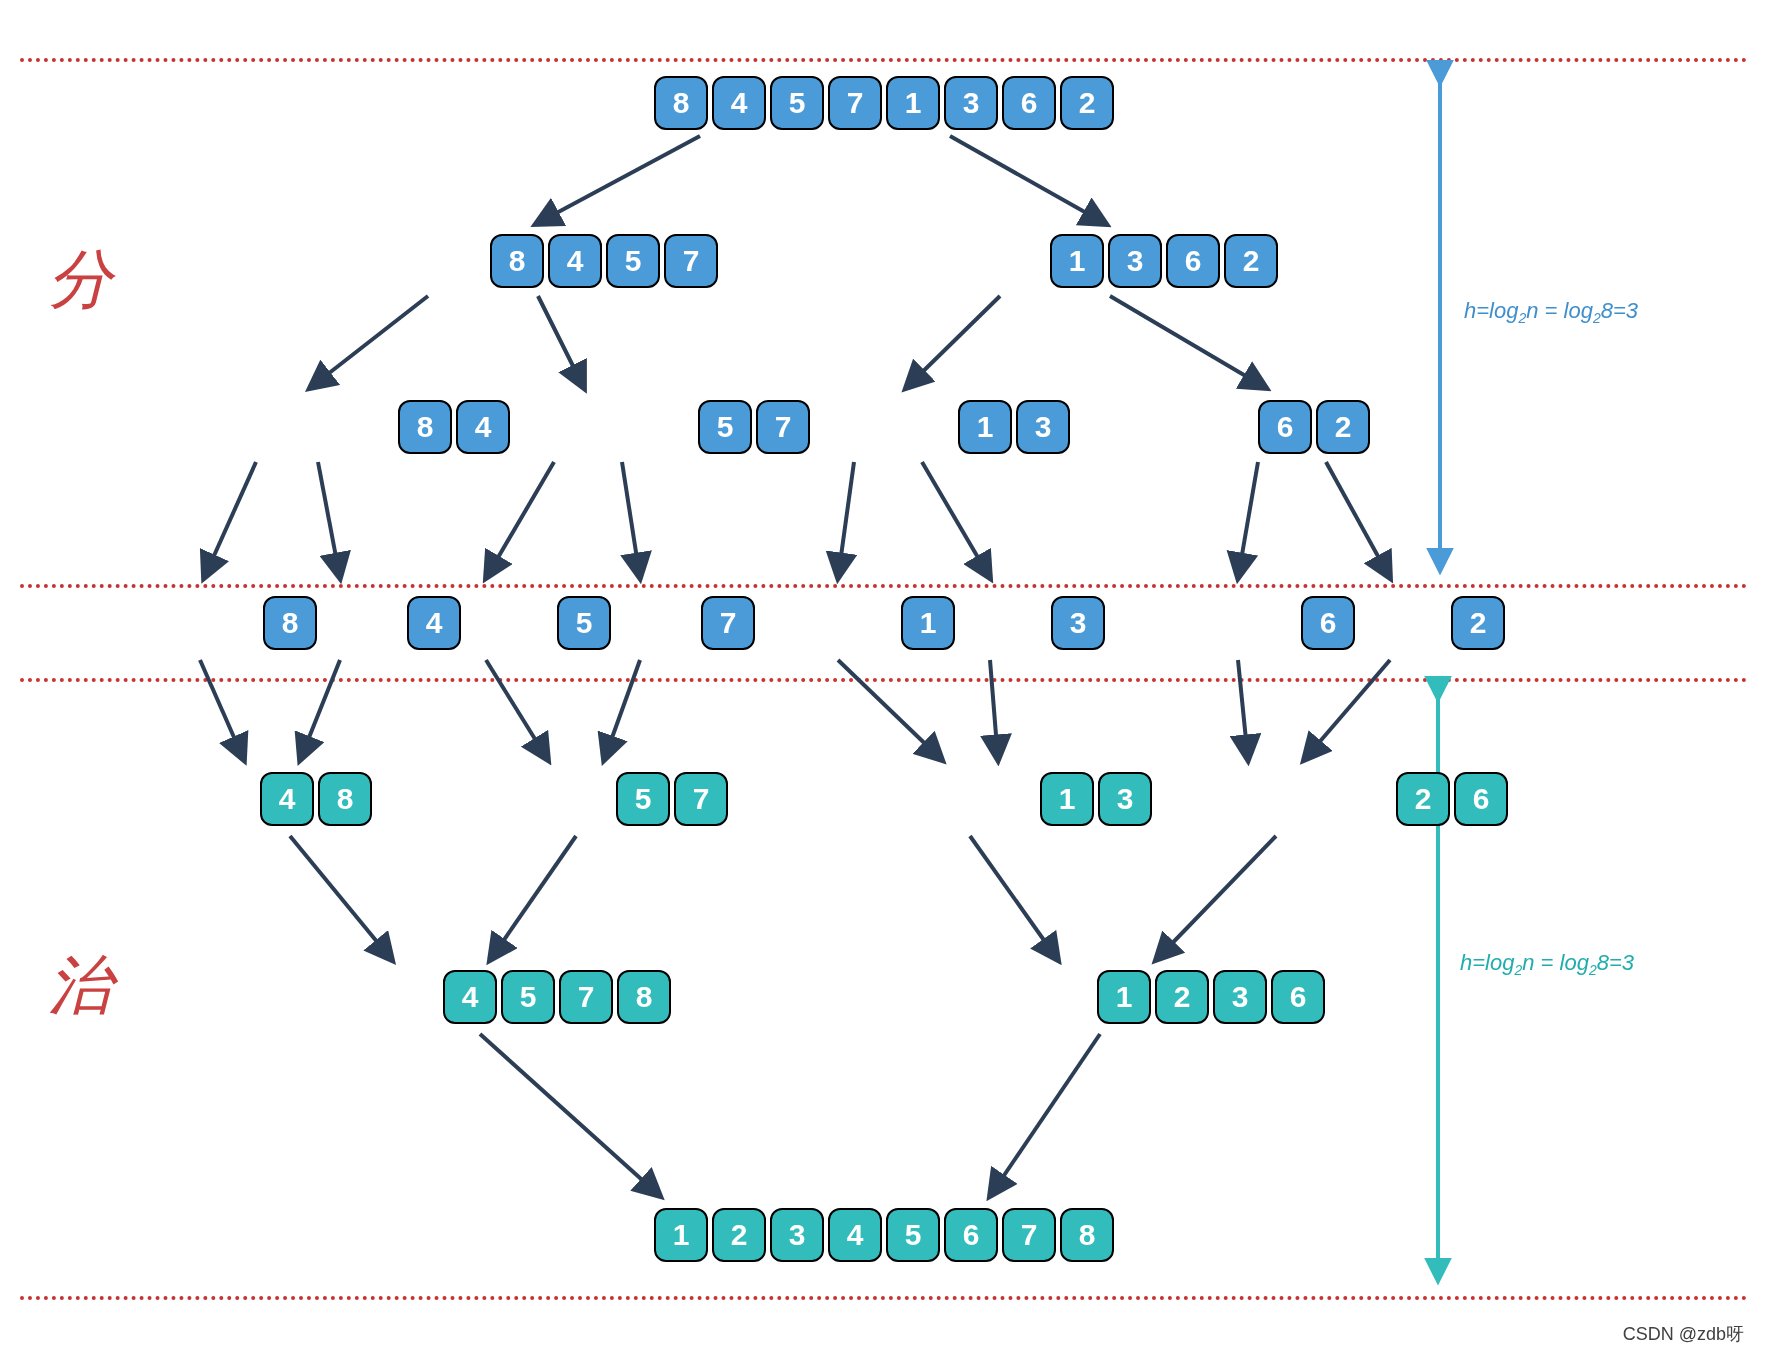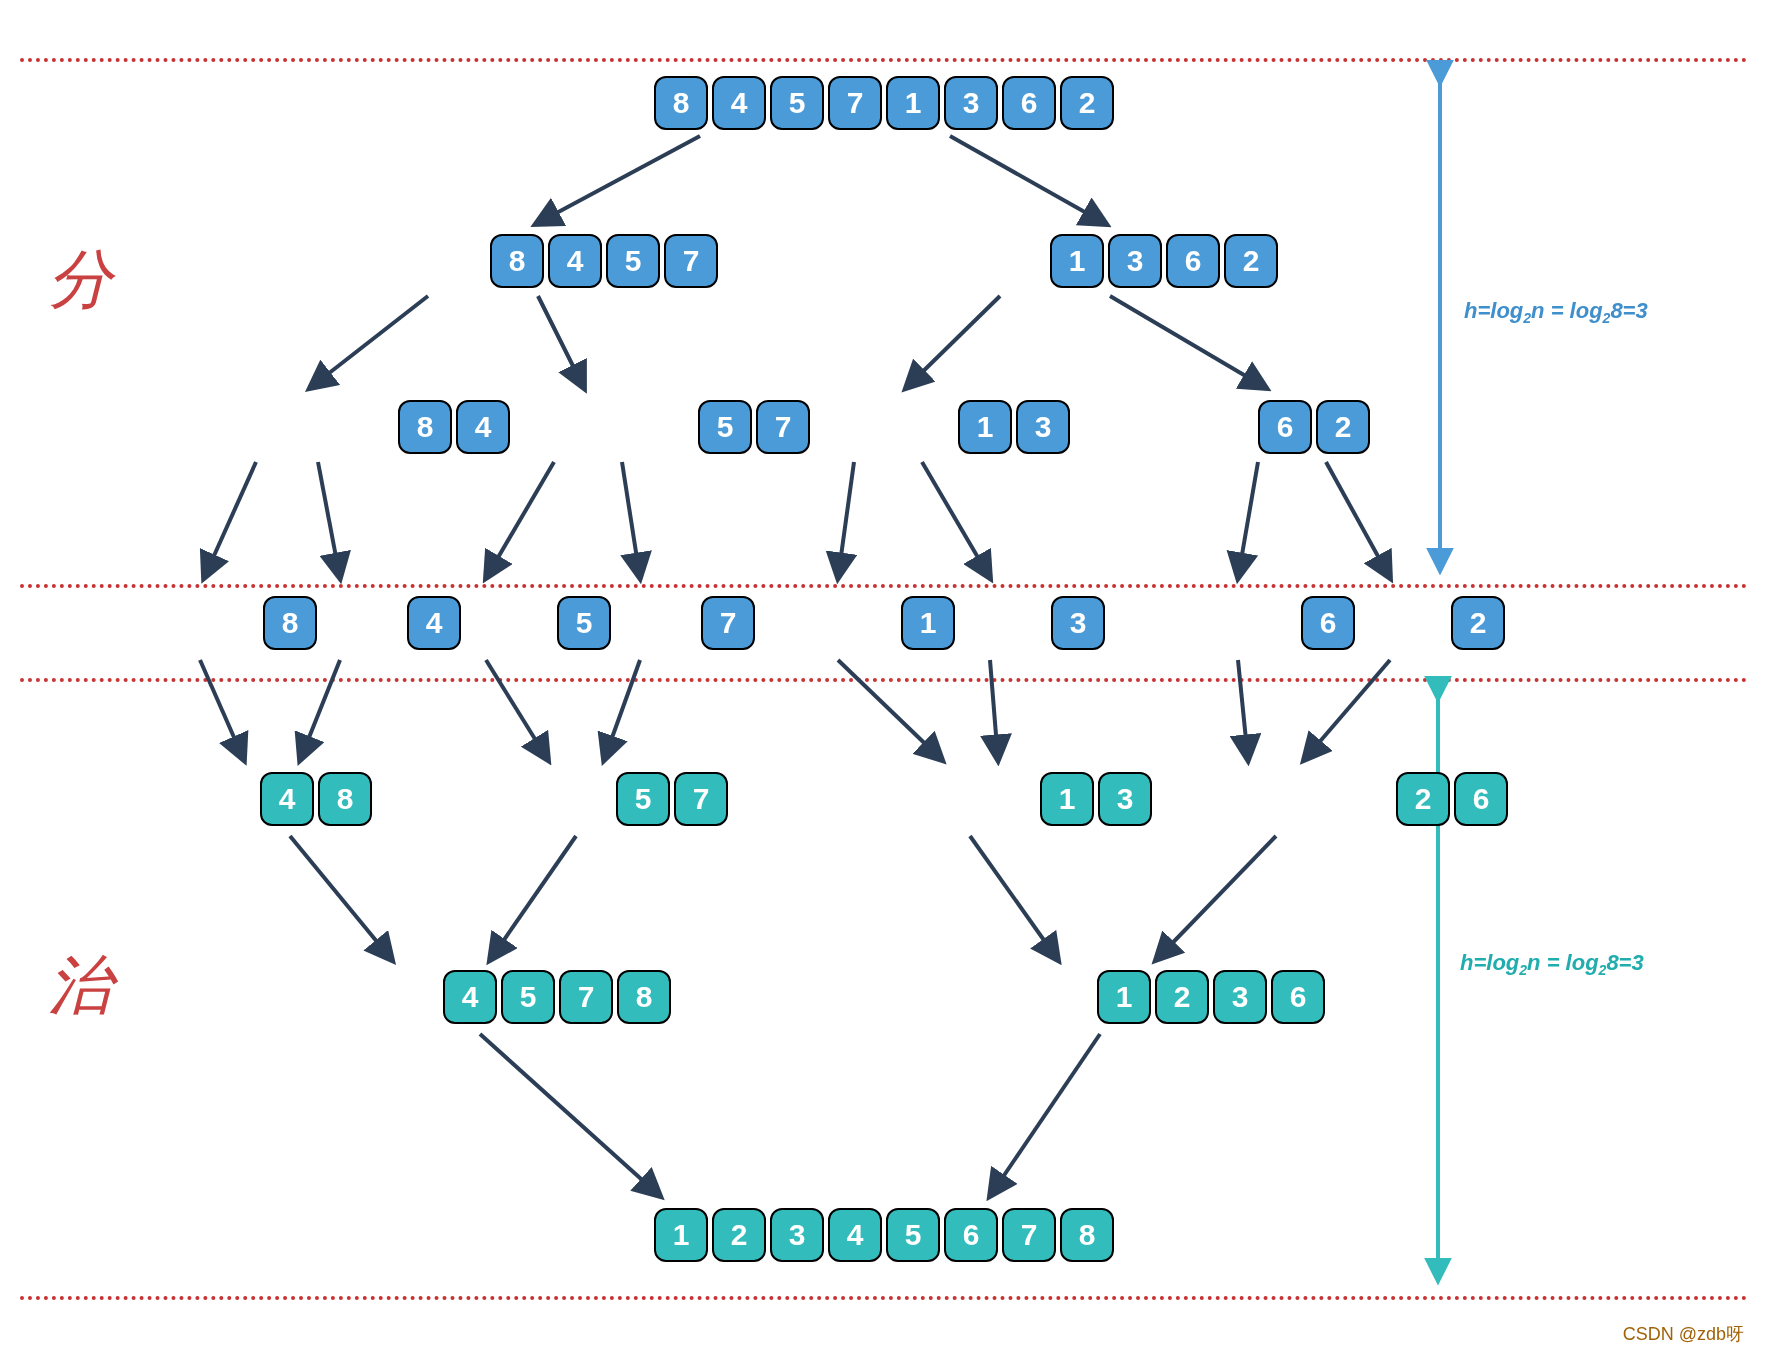--- a/index.html
+++ b/index.html
@@ -53,33 +53,33 @@
     font-family: "KaiTi", "STKaiti", serif;
     font-size: 64px;
     color: #c94141;
     font-style: italic;
   }
 
   .formula {
     position: absolute;
     font-size: 22px;
     font-style: italic;
-    font-weight: 700;
+    font-weight: 400;
     white-space: nowrap;
   }
   .formula.blue { color: #3f8fcc; }
   .formula.teal { color: #21adad; }
   .sub { font-size: 14px; vertical-align: sub; }
 
   .watermark {
     position: absolute;
     bottom: 8px;
     right: 24px;
     font-size: 18px;
-    color: #a16207;
+    color: #404040;
   }
 
   svg.arrows {
     position: absolute;
     top: 0;
     left: 0;
     width: 1768px;
     height: 1354px;
     pointer-events: none;
   }

